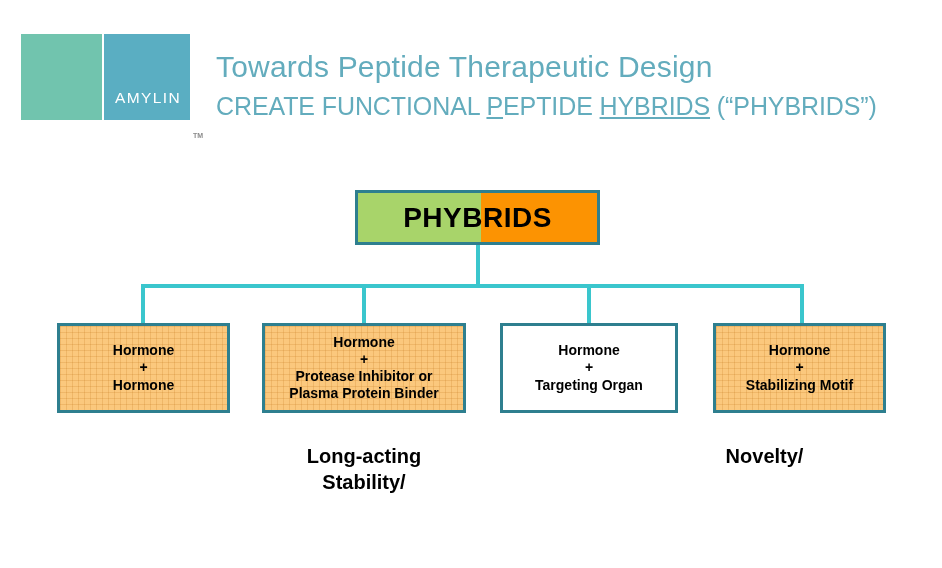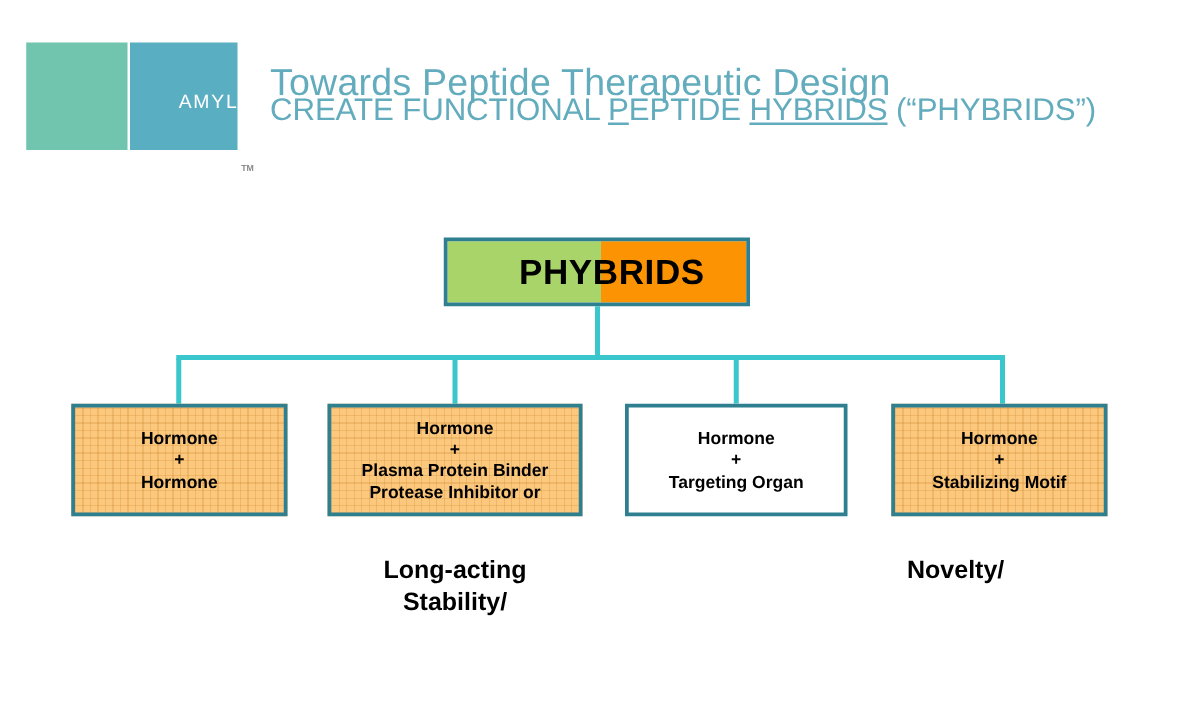--- a/index.html
+++ b/index.html
@@ -13,51 +13,51 @@
   .slide{position:relative;width:942px;height:568px;}
 
   
   .header{position:absolute;left:0;top:0;width:942px;height:140px;}
 
   .logo{position:absolute;left:21px;top:34px;width:169px;height:86px;}
   .logo-sq{position:absolute;top:0;height:86px;}
   .logo-sq.green{left:0;width:81px;background:#71c4ae;}
   .logo-sq.blue{left:83px;width:86px;background:#5aaec2;}
   .logo-word{
-    position:absolute;left:88px;top:40px;width:78px;
+    position:absolute;left:88px;top:56px;width:78px;
     color:#ffffff;font-size:15.5px;letter-spacing:1.4px;
-    font-weight:400;line-height:1;text-align:center;margin-left:28px;
+    font-weight:400;line-height:1;text-align:center;
   }
   .logo-tm{
     position:absolute;left:172px;top:98px;
     color:#8a8a8a;font-size:7px;line-height:1;font-weight:700;
   }
 
   .title{
     position:absolute;left:216px;top:50px;
     font-size:30px;font-weight:400;color:#63acbd;
     letter-spacing:.2px;white-space:nowrap;
   }
   .subtitle{
-    position:absolute;left:216px;top:74px;
+    position:absolute;left:216px;top:92px;
     font-size:25px;font-weight:400;color:#63acbd;
     letter-spacing:-.1px;white-space:nowrap;
   }
   .subtitle .u{text-decoration:underline;text-underline-offset:2px;}
 
   
   .phybrids-box{
     position:absolute;left:355px;top:190px;width:245px;height:55px;
     border:3px solid #2e7f8f;box-sizing:border-box;
     background:linear-gradient(to right,#a8d46a 0,#a8d46a 51.5%,#fc9302 51.5%,#fc9302 100%);
   }
   .phybrids-label{
     position:absolute;left:0;top:0;width:100%;height:100%;
     display:flex;align-items:center;justify-content:center;
-    font-size:28px;font-weight:700;color:#000000;letter-spacing:.5px;padding-left:12px;
+    font-size:28px;font-weight:700;color:#000000;letter-spacing:.5px;
   }
 
   
   .conn{position:absolute;background:#3ac6cd;}
   .conn-stem{left:476px;top:245px;width:4px;height:42px;}
   .conn-bar{left:141px;top:284px;width:663px;height:4px;}
   .conn-drop{top:287px;width:4px;height:36px;}
 
   
   .node{
@@ -122,22 +122,22 @@
       <span class="ln">Hormone</span>
       <span class="ln">+</span>
       <span class="ln">Hormone</span>
     </div>
   </div>
 
   <div class="node filled" style="left:262px;width:204px;">
     <div class="node-text">
       <span class="ln">Hormone</span>
       <span class="ln">+</span>
+      <span class="ln">Protease Inhibitor or</span>
       <span class="ln">Plasma Protein Binder</span>
-      <span class="ln">Protease Inhibitor or</span>
     </div>
   </div>
 
   <div class="node blank" style="left:500px;width:178px;">
     <div class="node-text">
       <span class="ln">Hormone</span>
       <span class="ln">+</span>
       <span class="ln">Targeting Organ</span>
     </div>
   </div>

